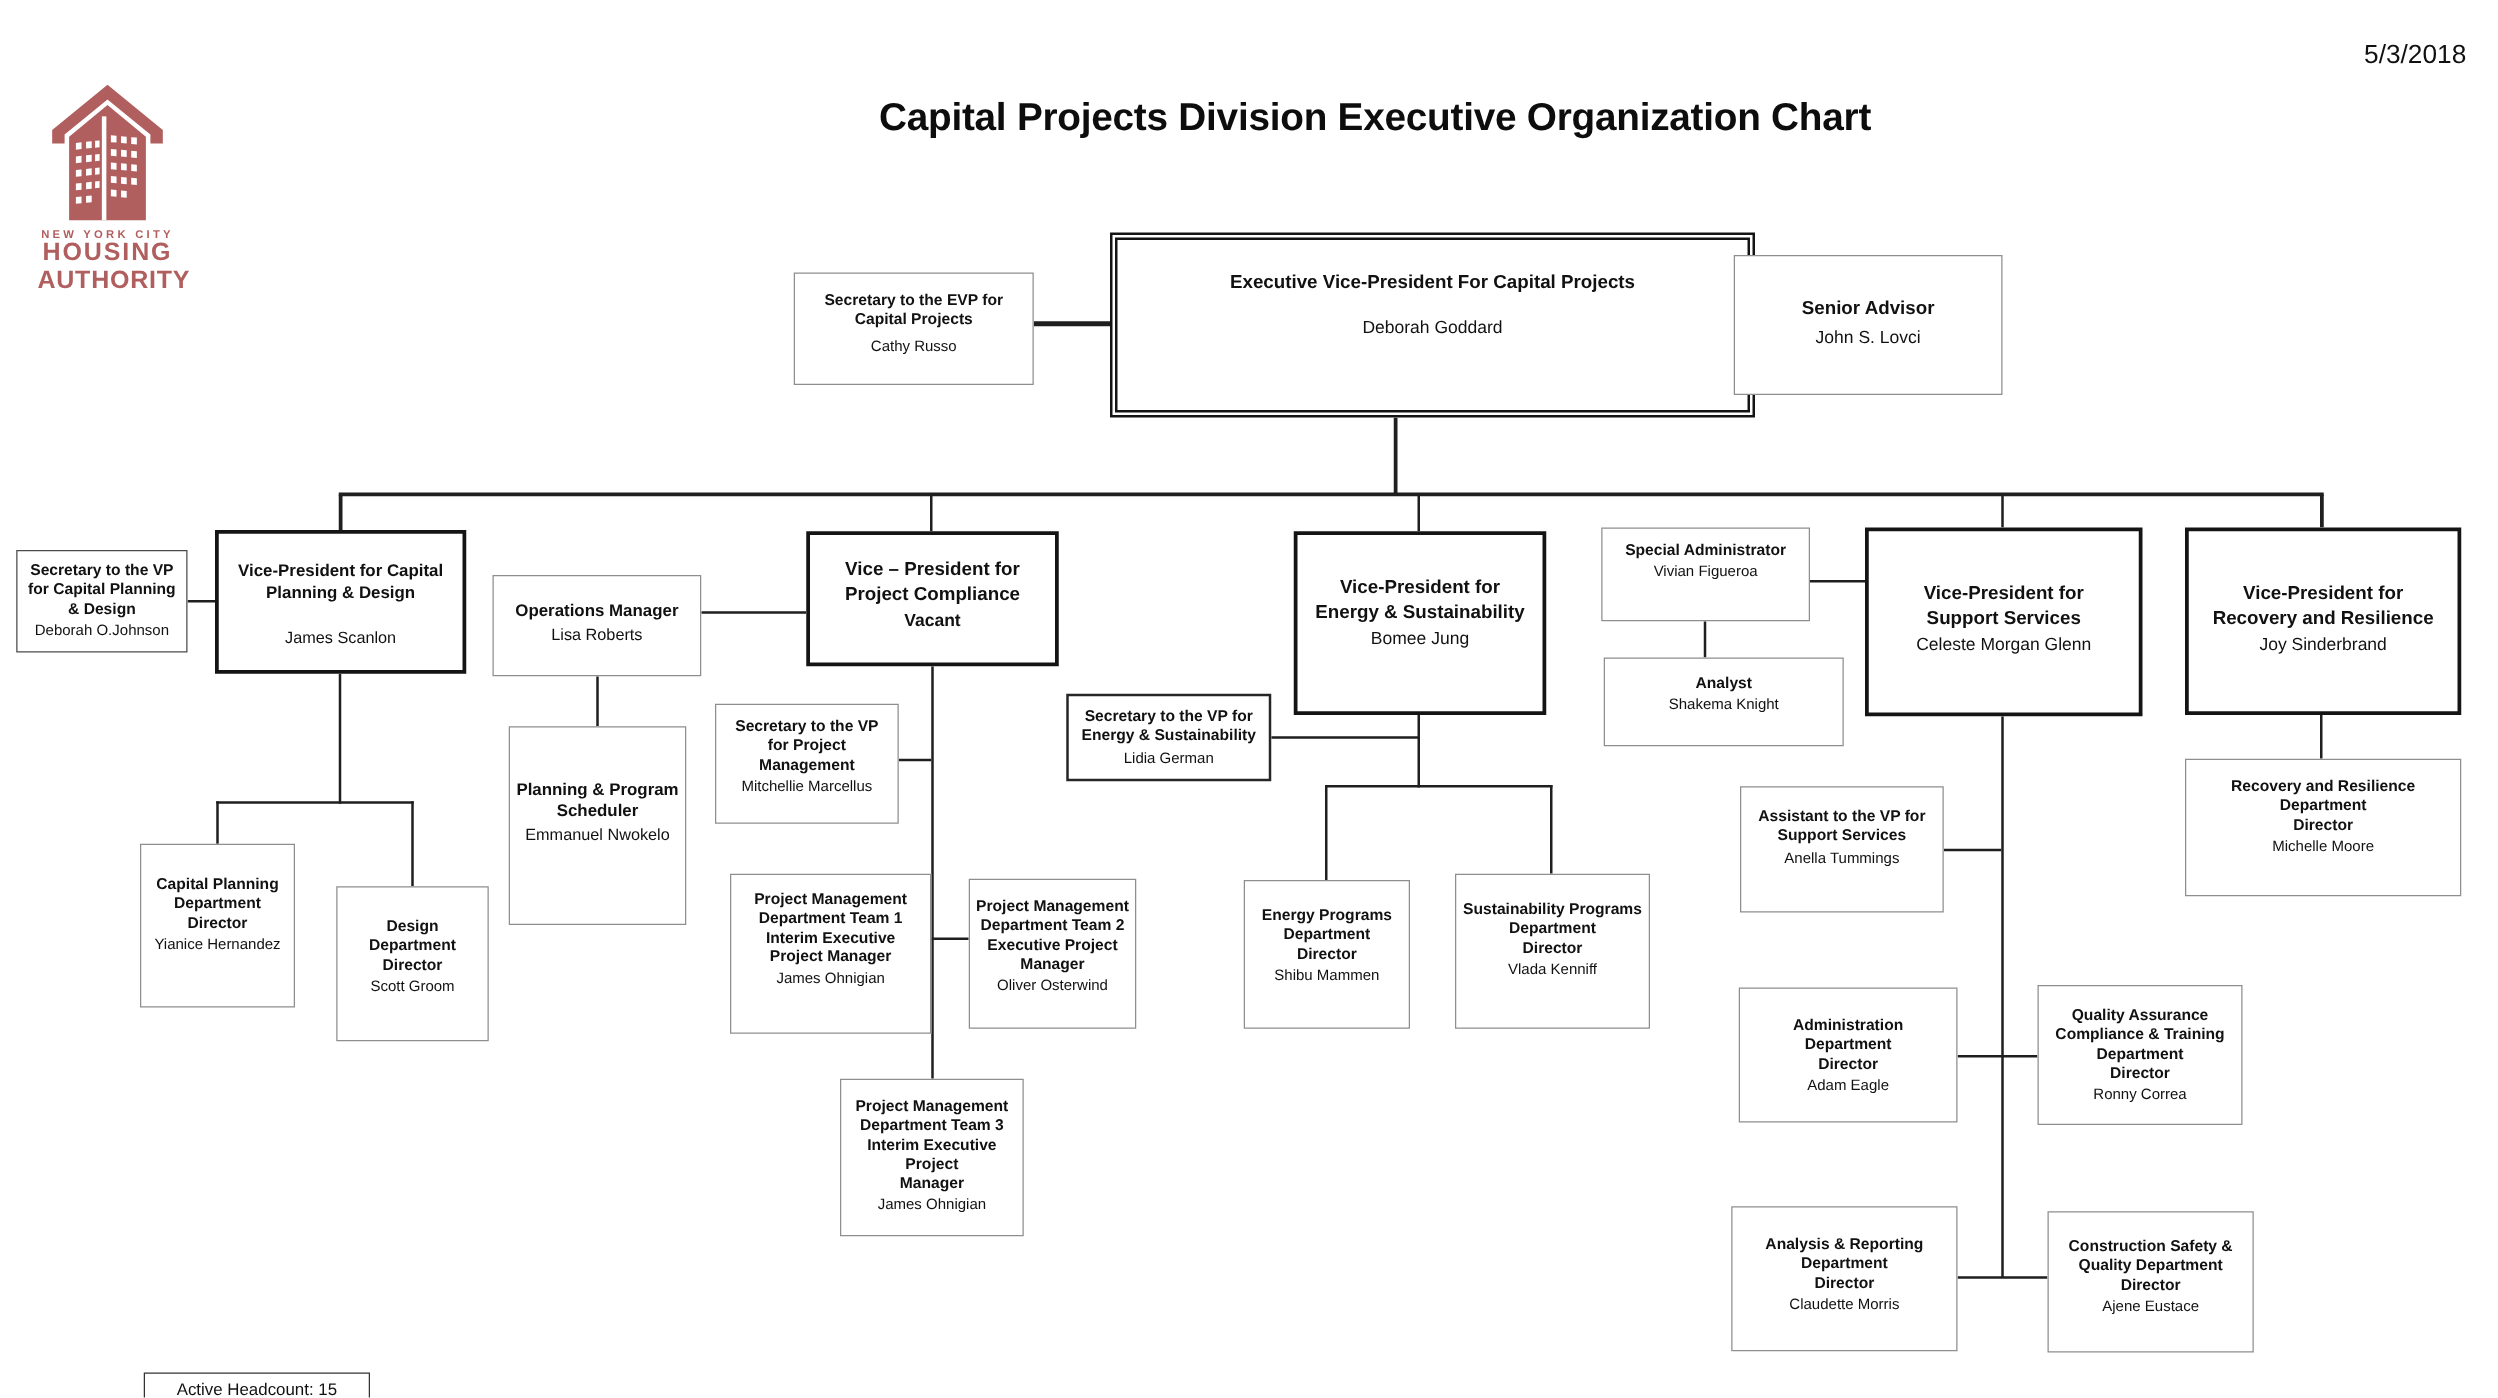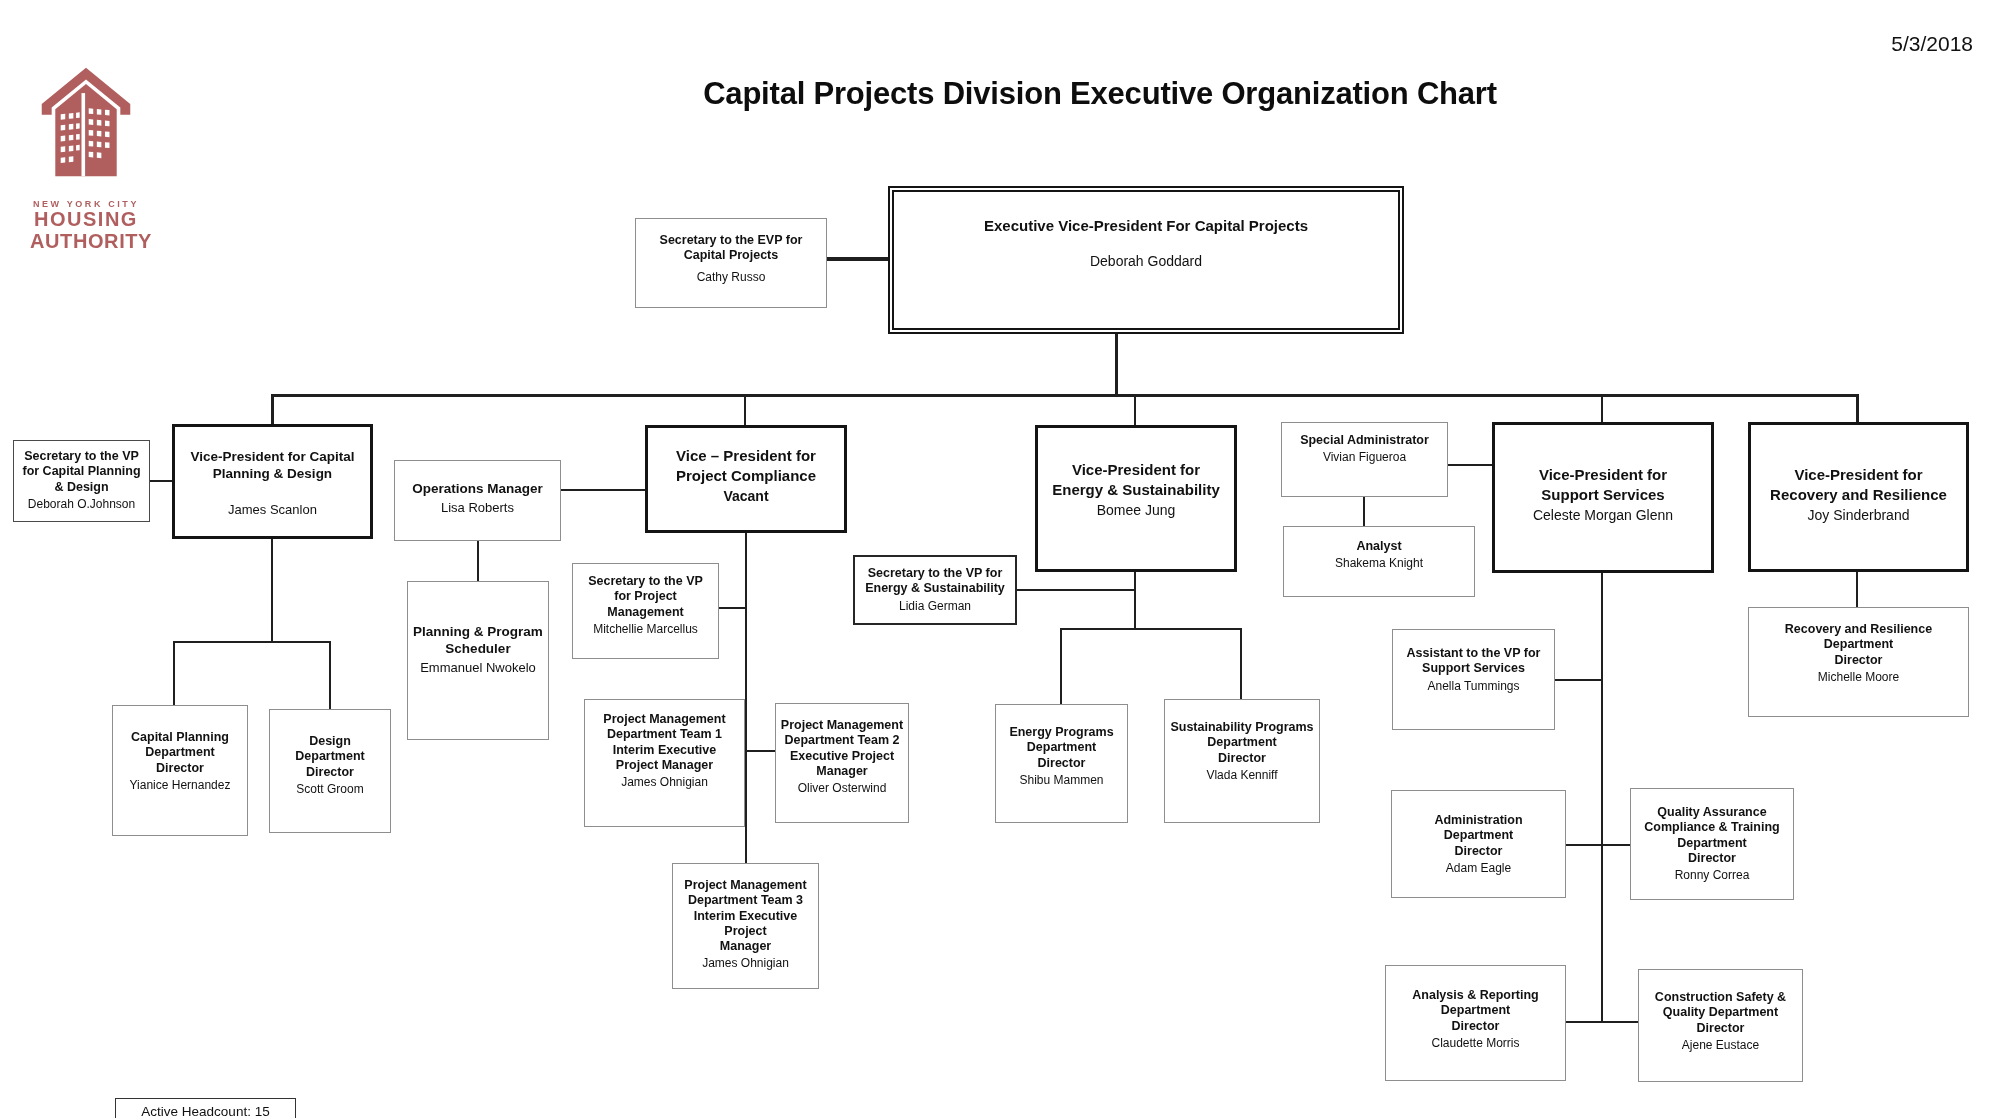--- a/index.html
+++ b/index.html
@@ -9,21 +9,21 @@
   }
   .page-title{
     position:absolute;left:550px;top:76px;width:1100px;text-align:center;
     font-size:31px;font-weight:bold;letter-spacing:-0.2px;color:#0d0d0d;
   }
   .page-date{
     position:absolute;top:32px;right:25px;font-size:21px;color:#111;
   }
   .logo{position:absolute;left:30px;top:66px;width:112px;text-align:center;}
   .logo svg{display:block;margin:0 auto;}
-  .logo-l1{font-size:9px;font-weight:bold;letter-spacing:2.6px;color:#b05e5e;margin-top:21px;white-space:nowrap;}
+  .logo-l1{font-size:9px;font-weight:bold;letter-spacing:2.6px;color:#b05e5e;margin-top:4px;white-space:nowrap;}
   .logo-l2{font-size:20px;font-weight:bold;letter-spacing:1.5px;color:#b05e5e;line-height:1.05;white-space:nowrap;}
   .logo-l3{font-size:20px;font-weight:bold;letter-spacing:0.6px;color:#b05e5e;line-height:1.1;white-space:nowrap;}
   .canvas{position:absolute;left:0;top:0;width:1998px;height:1118px;}
   .box{
     position:absolute;background:#fff;box-sizing:border-box;
     display:flex;flex-direction:column;align-items:center;text-align:center;
   }
   .box .t{font-weight:bold;white-space:pre-line;width:100%;}
   .box .n{font-weight:normal;white-space:pre-line;width:100%;}
   .box .n.nb{font-weight:bold;}
@@ -128,20 +128,24 @@
     <div class="line" style="left: 1856px; top: 572px; width: 2px; height: 35px; background: rgb(31, 31, 31);"></div>
     <div class="box sm b-thin" style="left: 635px; top: 218px; width: 192px; height: 90px; padding-top: 14px;">
       <div class="t">Secretary to the EVP for
 Capital Projects</div>
       <div class="n" style="margin-top: 6px;">Cathy Russo</div>
     </div>
     <div class="box lg b-double" style="left: 888px; top: 186px; width: 516px; height: 148px; padding-top: 24px;">
       <div class="t">Executive Vice-President For Capital Projects</div>
       <div class="n" style="margin-top: 16px;">Deborah Goddard</div>
     </div>
+    <div class="box lg b-thin" style="left: 1387px; top: 204px; width: 215px; height: 112px; padding-top: 32px;">
+      <div class="t">Senior Advisor</div>
+      <div class="n" style="margin-top: 3px;">John S. Lovci</div>
+    </div>
     <div class="box sm b-dark" style="left: 13px; top: 440px; width: 137px; height: 82px; padding-top: 8px;">
       <div class="t">Secretary to the VP
 for Capital Planning
 &amp; Design</div>
       <div class="n" style="margin-top: 2px;">Deborah O.Johnson</div>
     </div>
     <div class="box md b-thick" style="left: 172px; top: 424px; width: 201px; height: 115px; padding-top: 22px; gap: 17px;">
       <div class="t">Vice-President for Capital
 Planning &amp; Design</div>
       <div class="n" style="margin-top: 2px;">James Scanlon</div>
@@ -187,21 +191,21 @@
       <div class="t">Secretary to the VP
 for Project
 Management</div>
       <div class="n" style="margin-top: 2px;">Mitchellie Marcellus</div>
     </div>
     <div class="box sm b-med" style="left: 853px; top: 555px; width: 164px; height: 70px; padding-top: 9px;">
       <div class="t">Secretary to the VP for
 Energy &amp; Sustainability</div>
       <div class="n" style="margin-top: 2px;">Lidia German</div>
     </div>
-    <div class="box sm b-thin" style="left: 112px; top: 705px; width: 136px; height: 131px; padding-top: 24px;">
+    <div class="box sm b-thin" style="left: 112px; top: 675px; width: 124px; height: 131px; padding-top: 24px;">
       <div class="t">Capital Planning
 Department
 Director</div>
       <div class="n" style="margin-top: 2px;">Yianice Hernandez</div>
     </div>
     <div class="box sm b-thin" style="left: 269px; top: 709px; width: 122px; height: 124px; padding-top: 24px;">
       <div class="t">Design
 Department
 Director</div>
       <div class="n" style="margin-top: 2px;">Scott Groom</div>

